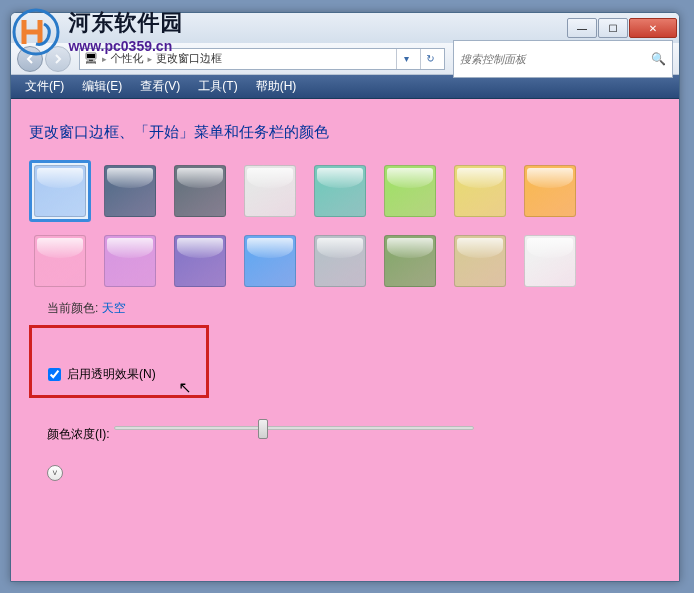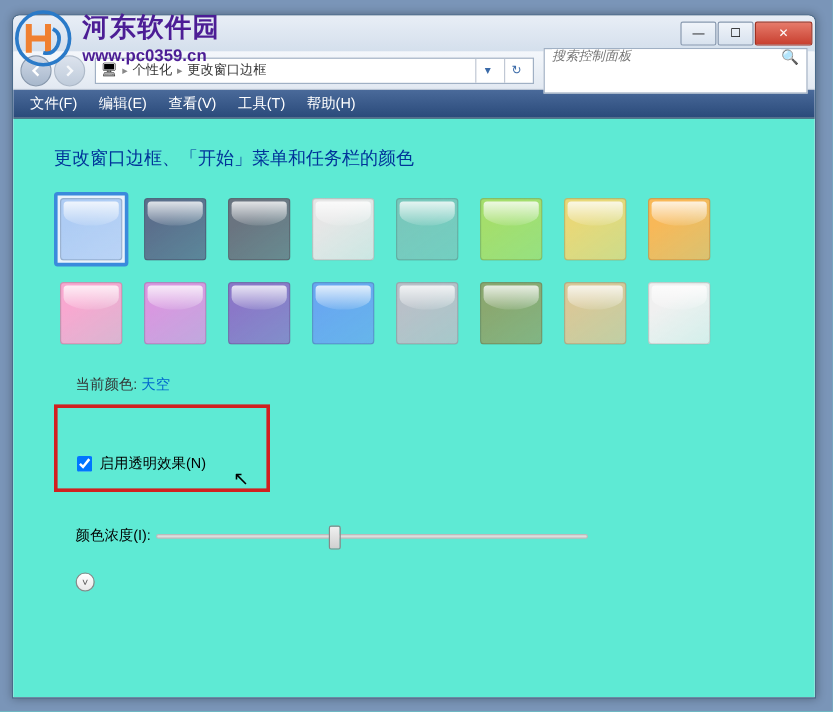--- a/index.html
+++ b/index.html
@@ -1,62 +1,62 @@
 <!DOCTYPE html>
 <html><head>
 <meta charset="utf-8">
 <style>
 * { margin: 0; padding: 0; box-sizing: border-box; font-family: "Microsoft YaHei", "Segoe UI", sans-serif; }
 body { background: #7a95b8; width: 694px; height: 593px; overflow: hidden; position: relative; }
 
 .watermark { position: absolute; top: 8px; left: 12px; z-index: 100; pointer-events: none; }
 .watermark .logo { display: inline-block; width: 48px; height: 48px; vertical-align: top; }
 .watermark .wtext { display: inline-block; vertical-align: top; margin-left: 4px; }
-.watermark .wt1 { font-size: 22px; font-weight: bold; color: #4c1d95; letter-spacing: 1px; }
+.watermark .wt1 { font-size: 22px; font-weight: bold; color: #0f172a; letter-spacing: 1px; }
 .watermark .wt2 { font-size: 14px; color: #4c1d95; font-weight: bold; }
 
 .window { position: absolute; top: 12px; left: 10px; width: 670px; height: 570px; background: #fff; border: 1px solid #4a6a8a; border-radius: 6px 6px 0 0; box-shadow: 0 0 8px rgba(0,0,0,0.3); overflow: hidden; }
 
 .titlebar { height: 30px; background: linear-gradient(#e8eef6, #d4dfec); display: flex; align-items: center; justify-content: flex-end; padding: 0 2px; }
 .winbtns { display: flex; gap: 1px; }
 .winbtn { width: 30px; height: 20px; border: 1px solid #8a9ab0; border-radius: 2px; display: flex; align-items: center; justify-content: center; font-size: 10px; background: linear-gradient(#f0f4fa, #d8e2ee); cursor: default; }
 .winbtn.close { width: 48px; background: linear-gradient(#e67a6a, #c84030); color: #fff; border-color: #a03020; }
 
 .navbar { height: 32px; background: linear-gradient(#f4f7fb, #e2e9f2); border-bottom: 1px solid #b8c4d4; display: flex; align-items: center; padding: 0 6px; gap: 2px; }
 .navbtn { width: 26px; height: 26px; border-radius: 50%; background: linear-gradient(#cfd8e6, #a8b8cc); border: 1px solid #8898ac; display: flex; align-items: center; justify-content: center; color: #fff; font-size: 13px; }
 .navbtn.fwd { opacity: 0.6; }
 .addrbar { flex: 1; height: 22px; background: #fff; border: 1px solid #a0b0c4; display: flex; align-items: center; padding: 0 4px; gap: 4px; font-size: 11px; margin: 0 6px; }
 .addrseg { color: #333; }
 .addrsep { color: #888; font-size: 9px; }
 .addrbtn { width: 20px; height: 20px; border-left: 1px solid #c0c8d4; display: flex; align-items: center; justify-content: center; color: #3a6aa8; font-size: 10px; }
-.searchbox { width: 220px; height: 38px; background: #fff; border: 1px solid #a0b0c4; display: flex; align-items: flex-start; padding: 0 6px; }
+.searchbox { width: 220px; height: 38px; background: #fff; border: 1px solid #a0b0c4; display: flex; align-items: center; padding: 0 6px; }
 .searchbox input { border: none; outline: none; flex: 1; font-size: 11px; color: #888; font-style: italic; font-family: inherit; }
 .searchbox .sicon { color: #3a6aa8; font-size: 12px; }
 
 .menubar { height: 24px; background: linear-gradient(#4a6a9a, #2a4a7a); display: flex; align-items: center; padding: 0 6px; gap: 2px; border-bottom: 1px solid #1a3a5a; }
 .menubar span { color: #fff; font-size: 12px; padding: 2px 8px; cursor: default; }
 
-.content { padding: 24px 34px; height: calc(100% - 86px); overflow: auto; background: #5eead4; }
+.content { padding: 24px 18px; height: calc(100% - 86px); overflow: auto; background: #f9a8d4; }
 .heading { font-size: 15px; color: #003399; margin-bottom: 18px; }
 
 .swatches { display: flex; flex-wrap: wrap; gap: 8px; margin-bottom: 8px; max-width: 600px; }
 .swatch { width: 62px; height: 62px; border: 3px solid transparent; border-radius: 3px; padding: 2px; cursor: pointer; }
 .swatch.selected { border-color: #3a8adc; background: #e8f2fc; }
 .swatch-inner { width: 100%; height: 100%; border-radius: 3px; position: relative; overflow: hidden; border: 1px solid rgba(0,0,0,0.15); }
 .swatch-inner::before { content: ""; position: absolute; top: 2px; left: 2px; right: 2px; height: 40%; background: linear-gradient(rgba(255,255,255,0.8), rgba(255,255,255,0.1)); border-radius: 3px 3px 50% 50%; }
 
-.curcolor { font-size: 12px; color: #333; margin: 20px 0 0 18px; }
+.curcolor { font-size: 12px; color: #333; margin: 8px 0 0 18px; }
 .curcolor .val { color: #0066cc; }
 
 .redbox { border: 3px solid #d02020; padding: 12px 50px 12px 16px; margin: 8px 0 14px 0; display: inline-block; position: relative; }
 .chkrow { display: flex; align-items: center; gap: 6px; font-size: 12px; margin-top: 26px; }
 .chkrow input { width: 13px; height: 13px; }
 .cursor { position: absolute; right: 14px; bottom: -2px; font-size: 16px; color: #000; }
 
-.sliderrow { display: flex; align-items: center; gap: 4px; font-size: 12px; margin: 14px 0 14px 18px; }
+.sliderrow { display: flex; align-items: flex-start; gap: 4px; font-size: 12px; margin: 14px 0 14px 18px; }
 .slider { flex: 1; max-width: 360px; height: 4px; background: #ddd; border: 1px solid #bbb; border-radius: 2px; position: relative; }
 .thumb { position: absolute; left: 40%; top: -8px; width: 10px; height: 20px; background: linear-gradient(#f0f0f0, #d0d0d0); border: 1px solid #888; border-radius: 2px; }
 
 .mixer { display: flex; align-items: center; gap: 6px; font-size: 12px; margin: 22px 0 22px 18px; cursor: pointer; }
 .chev { width: 16px; height: 16px; border: 1px solid #888; border-radius: 50%; display: flex; align-items: center; justify-content: center; font-size: 9px; color: #555; background: linear-gradient(#fff,#e8e8e8); }
 
 .advlink { color: #0066cc; font-size: 12px; margin-left: 18px; cursor: pointer; }
 </style>
 </head>
 <body>

